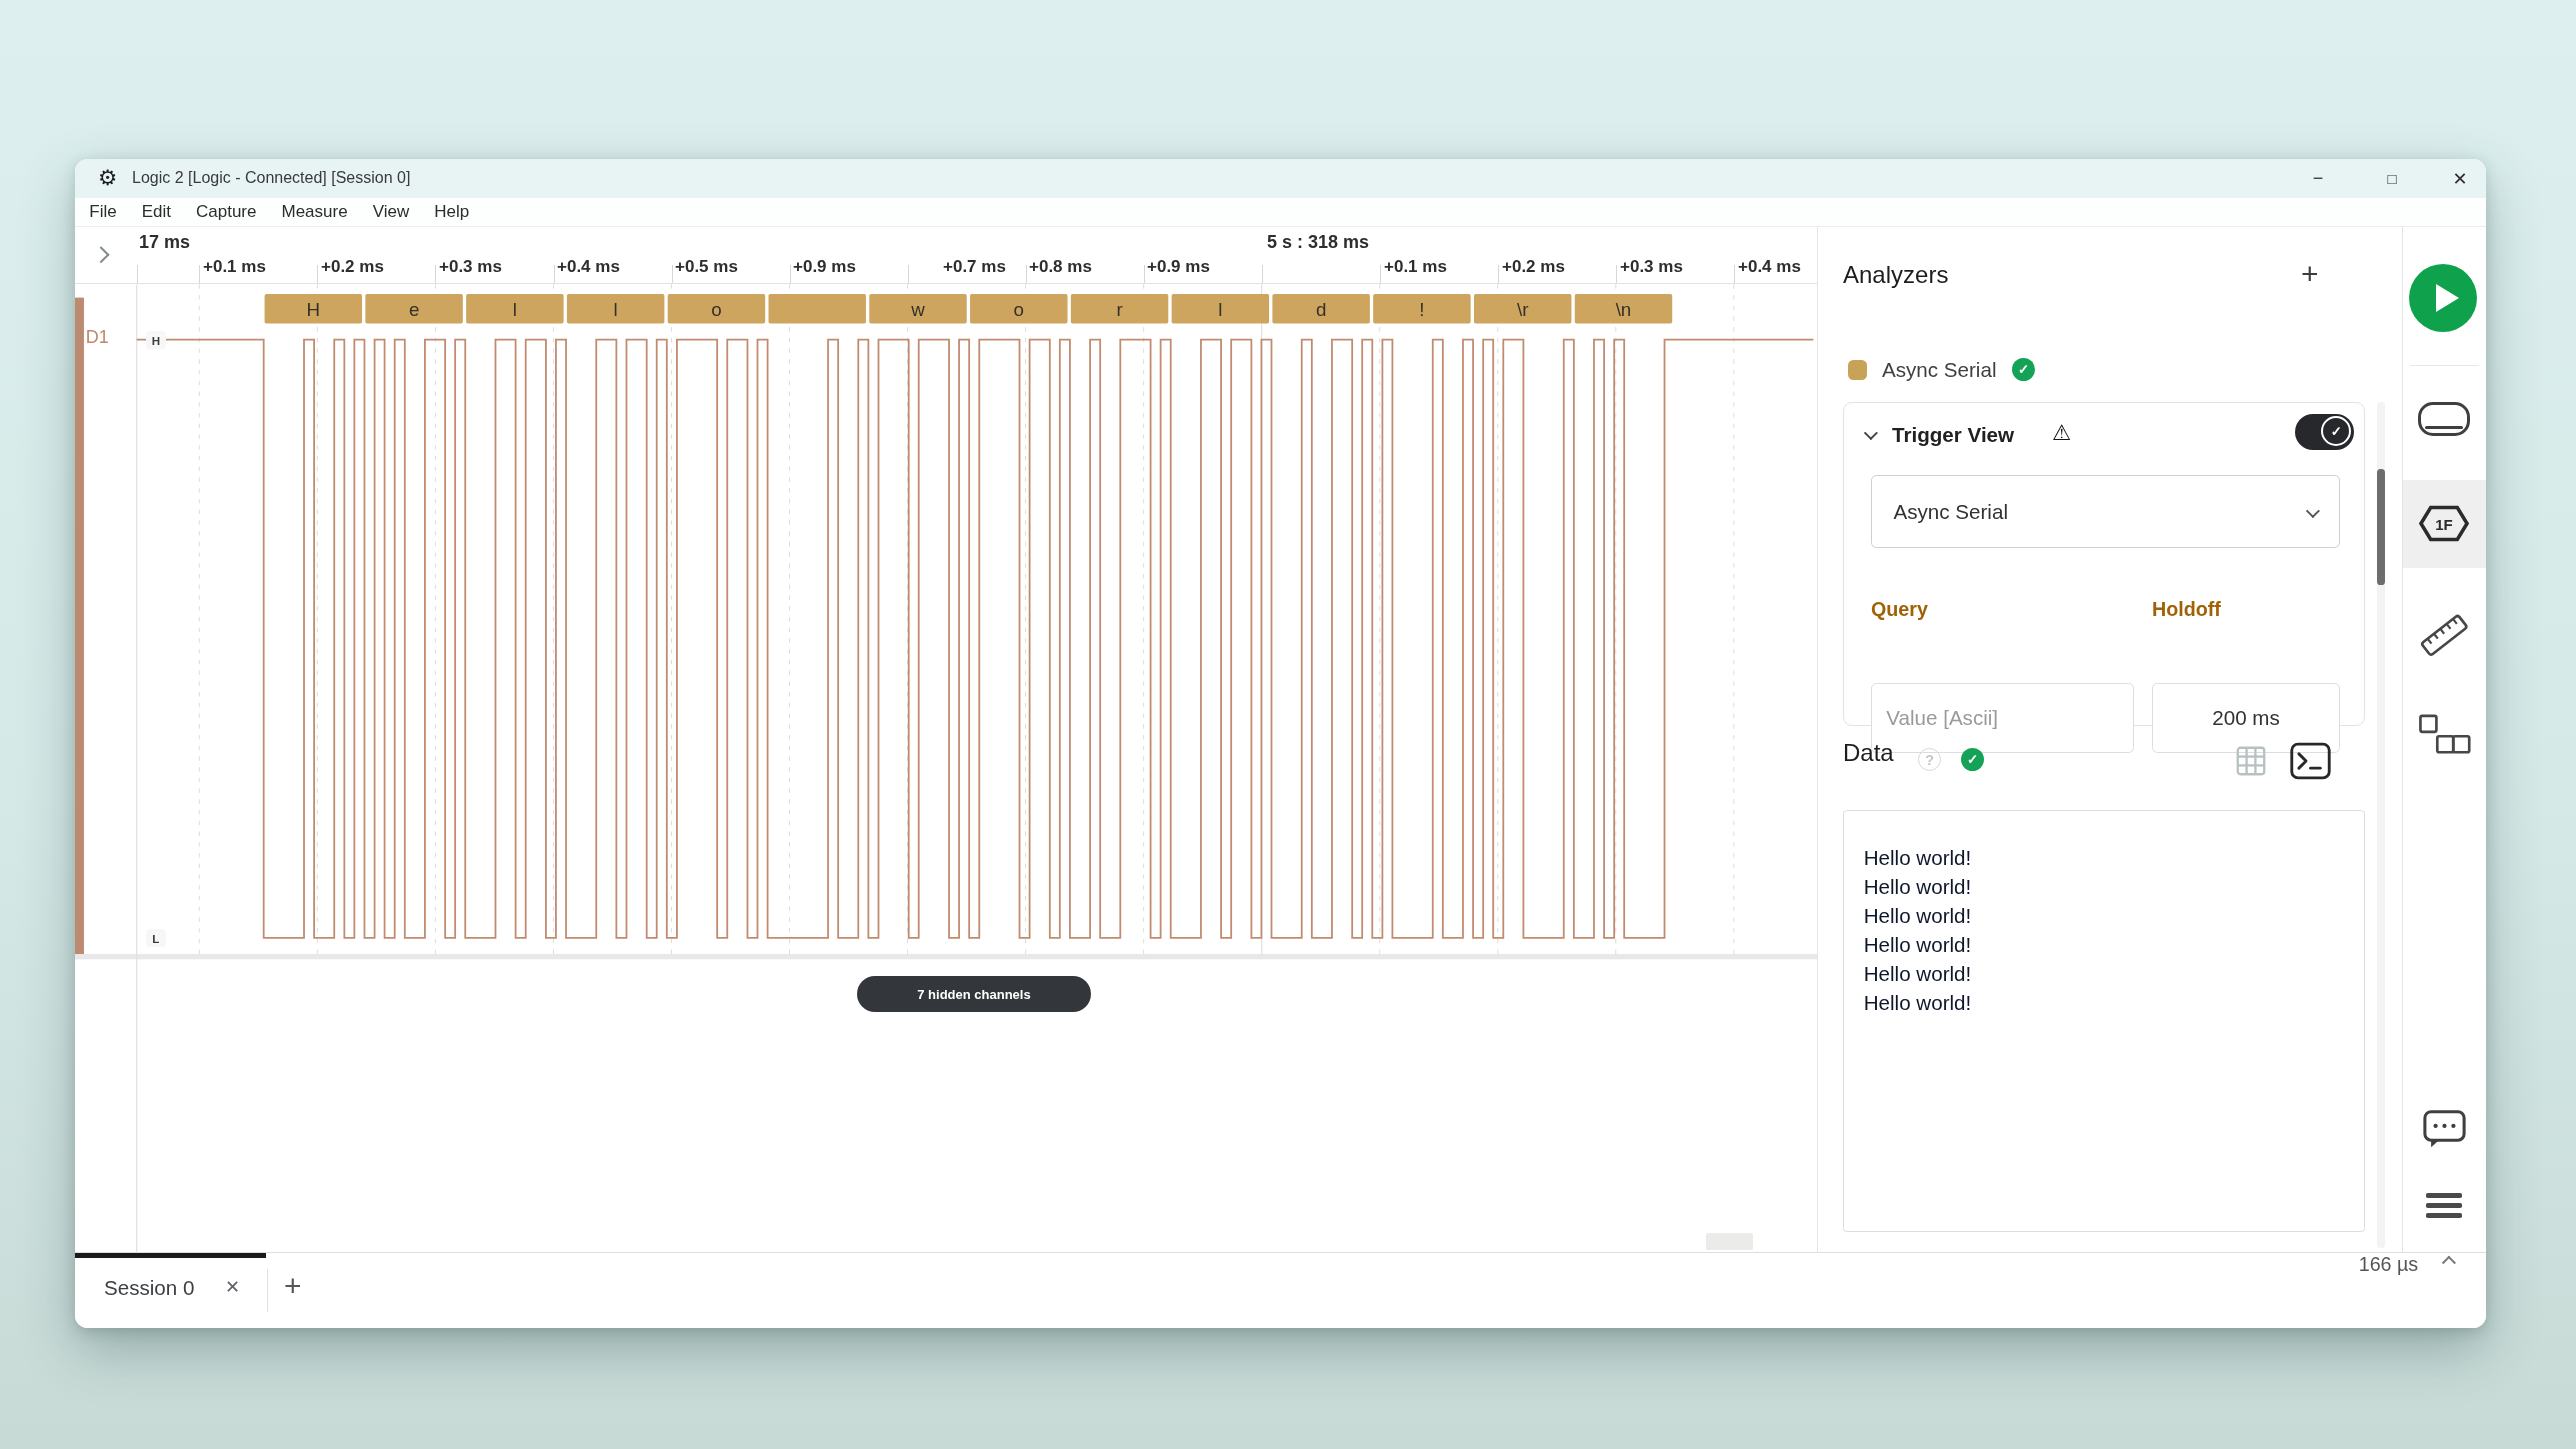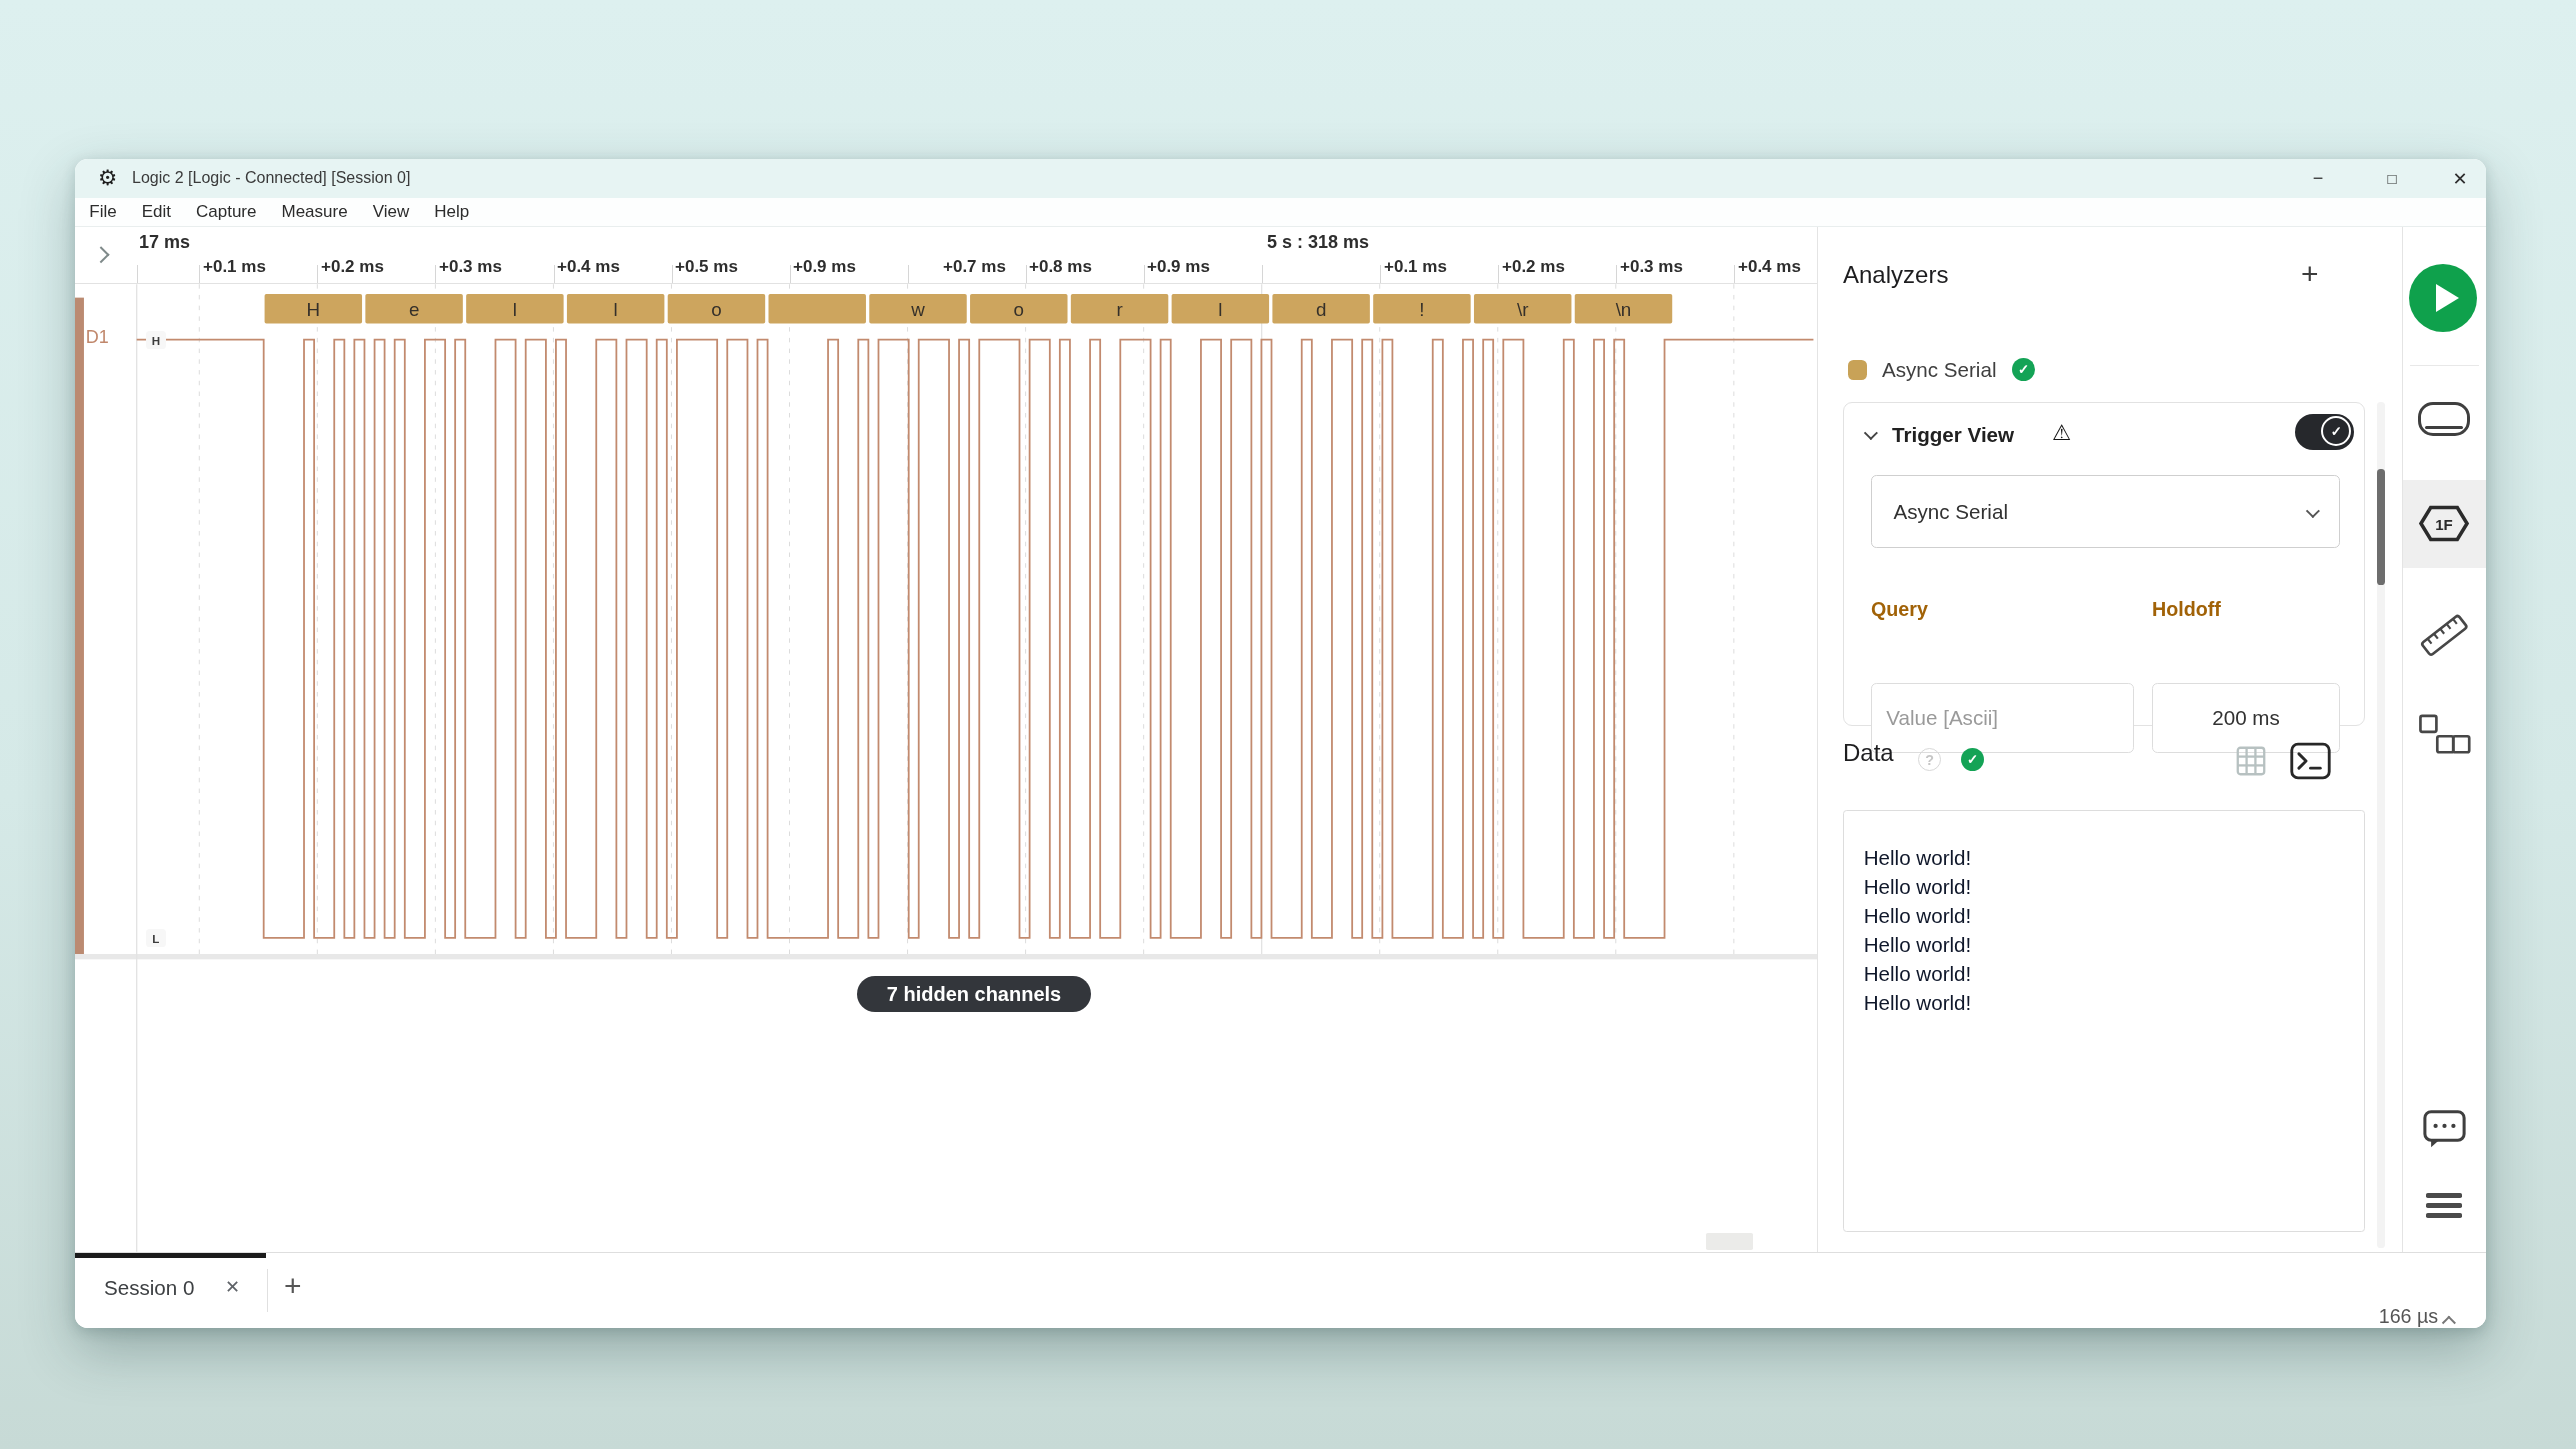--- a/index.html
+++ b/index.html
@@ -27,21 +27,21 @@
   .tl-minor{position:absolute;top:30px;font-size:17px;font-weight:600;color:#2e2e2e;white-space:nowrap;}
   .tstub{position:absolute;bottom:0;width:0.9px;height:18px;background:#d6d6d6;}
   .tl-chev{position:absolute;left:19.7px;top:21.5px;width:11.6px;height:11.6px;
     border-right:2.7px solid #7f8a8a;border-bottom:2.7px solid #7f8a8a;transform:rotate(-45deg);}
   .plot{position:absolute;left:0;top:57px;width:1742px;height:968px;}
   .plot svg{position:absolute;left:0;top:0;}
   .lvl-marker{position:absolute;width:19.7px;height:18px;background:#f7f7f7;border-radius:3.6px;
     display:flex;align-items:center;justify-content:center;font-size:11.6px;font-weight:700;color:#3c3c3c;}
   .d1-label{position:absolute;left:10.7px;top:43px;font-size:18px;font-weight:500;color:#c0876b;}
   .hidden-badge{position:absolute;left:782px;top:692px;width:234px;height:36px;background:#33363b;border-radius:18px;
-    display:flex;align-items:center;justify-content:center;color:#fff;font-size:20px;font-weight:700;}
+    display:flex;align-items:center;justify-content:center;color:#fff;font-size:13px;font-weight:700;}
   .hscroll{position:absolute;left:1631px;top:949px;width:47px;height:17px;background:#ebebe9;border-radius:1.8px;}
   .vdiv{position:absolute;top:68px;width:0.9px;height:1025px;background:#e4e4e4;}
   
   .panel{position:absolute;left:1743px;top:68px;width:584px;height:1025px;background:#fff;}
   .panel-title{position:absolute;left:25px;font-size:24px;font-weight:500;color:#1d1d1f;}
   .plus-btn{position:absolute;left:483px;top:32px;font-size:30px;font-weight:300;color:#3c3c3c;line-height:30px;}
   .analyzer-bullet{position:absolute;left:29.5px;top:133px;width:19.7px;height:19.7px;border-radius:5.4px;background:#c8a257;}
   .analyzer-label{position:absolute;left:64px;top:131px;font-size:20.6px;color:#3f3f3f;}
   .check-circle{width:23px;height:23px;border-radius:50%;background:#14a356;color:#fff;
     display:flex;align-items:center;justify-content:center;font-size:13.4px;font-weight:700;}
@@ -81,21 +81,21 @@
   .tb-icon{position:absolute;}
   .burger{position:absolute;left:23px;width:36px;height:4.5px;border-radius:1.8px;background:#4a4a4a;}
   
   .sessionbar{position:absolute;left:0;top:1093px;width:2411px;height:76px;background:#fff;border-top:0.9px solid #dedede;}
   .tab{position:absolute;left:0;top:0;width:191px;height:75px;}
   .tab::before{content:"";position:absolute;left:0;top:0;width:191px;height:4.5px;background:#1b1b1b;}
   .tab-label{position:absolute;left:29px;top:23px;font-size:20.6px;color:#3d4043;}
   .tab-close{position:absolute;left:150px;top:23px;font-size:18px;color:#5f6368;}
   .tab-div{position:absolute;left:192px;top:16px;width:0.9px;height:43px;background:#e0e0e0;}
   .tab-add{position:absolute;left:209px;top:16px;font-size:30px;font-weight:300;color:#565656;}
-  .duration{position:absolute;right:32px;top:0;height:75px;display:flex;align-items:flex-end;gap:6px;}
+  .duration{position:absolute;right:32px;top:0;height:75px;display:flex;align-items:flex-start;gap:26px;}
   .duration-text{font-size:19.7px;color:#555;}
   .dur-chev{width:9.8px;height:9.8px;border-right:2.2px solid #777;border-bottom:2.2px solid #777;
     transform:rotate(225deg);margin-top:5.4px;}
 </style>
 </head>
 <body>
 
 <div class="window">
 
   <div class="titlebar">

